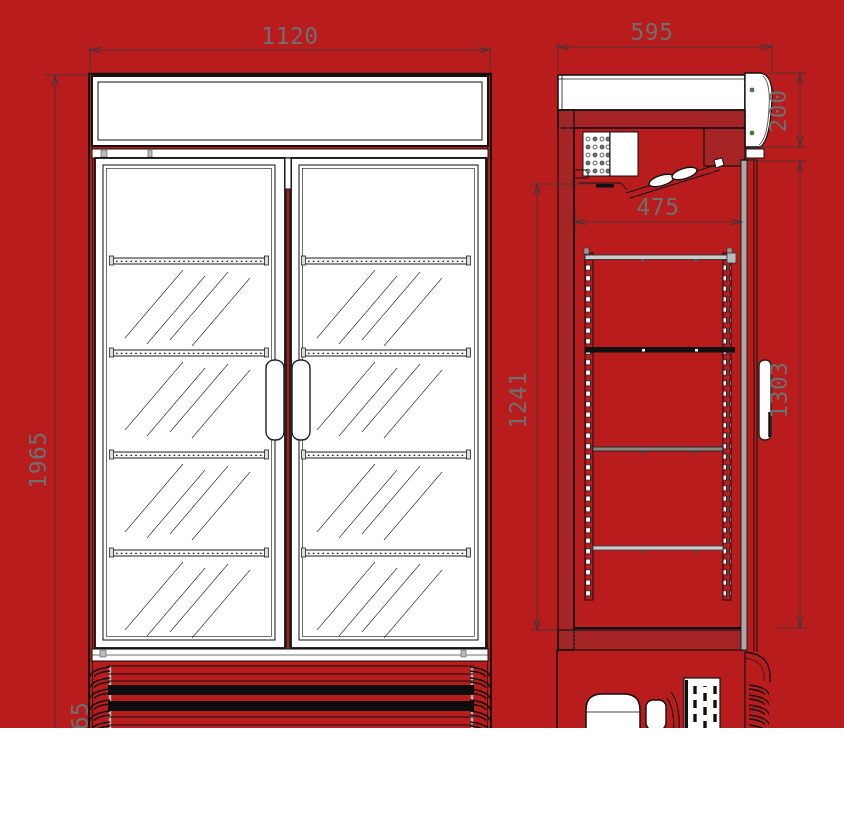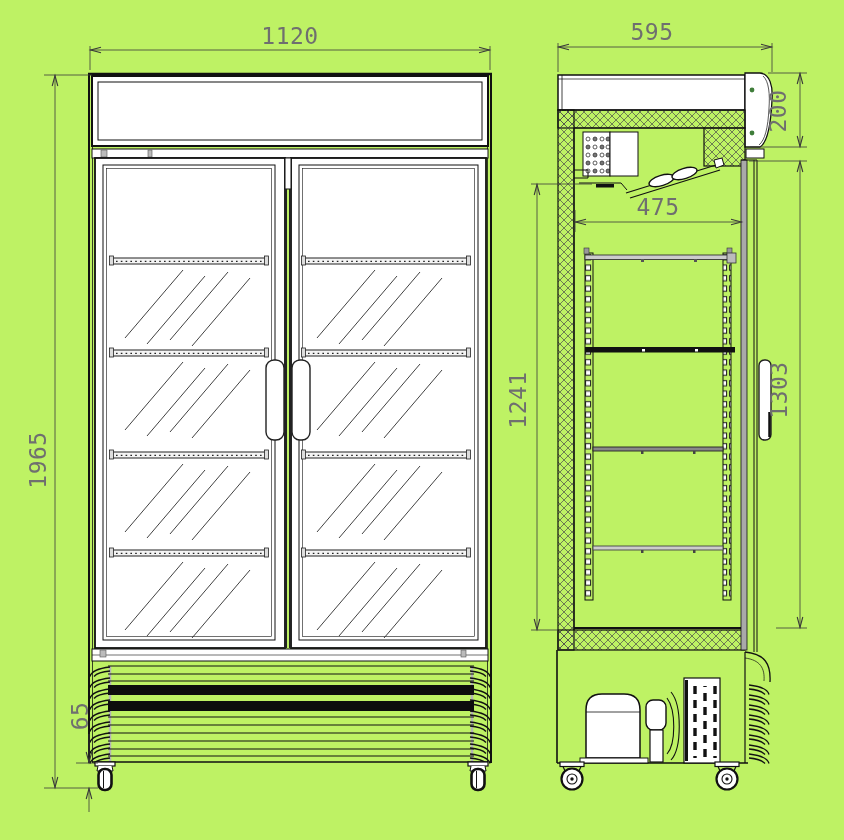--- a/index.html
+++ b/index.html
@@ -1,16 +1,16 @@
 <!DOCTYPE html>
 <html><head>
 <meta charset="utf-8">
 <style>
   html,body{margin:0;padding:0;background:#fff;}
-  .sheet{position:relative;width:844px;height:840px;background:#bef264;overflow:hidden;
+  .sheet{position:relative;width:844px;height:728px;background:#b91c1c;overflow:hidden;
          font-family:"DejaVu Sans Mono", monospace;}
   svg{position:absolute;left:0;top:0;}
   text.dim{font-family:"DejaVu Sans Mono", monospace;font-size:23px;fill:#6f6f6f;letter-spacing:0.5px;}
   .ln{stroke:#111;fill:none;}
   .dimln{stroke:#3a3a3a;stroke-width:0.8;fill:none;}
   .arr{stroke:#3a3a3a;stroke-width:1.1;fill:none;}
 </style>
 </head>
 <body>
 

